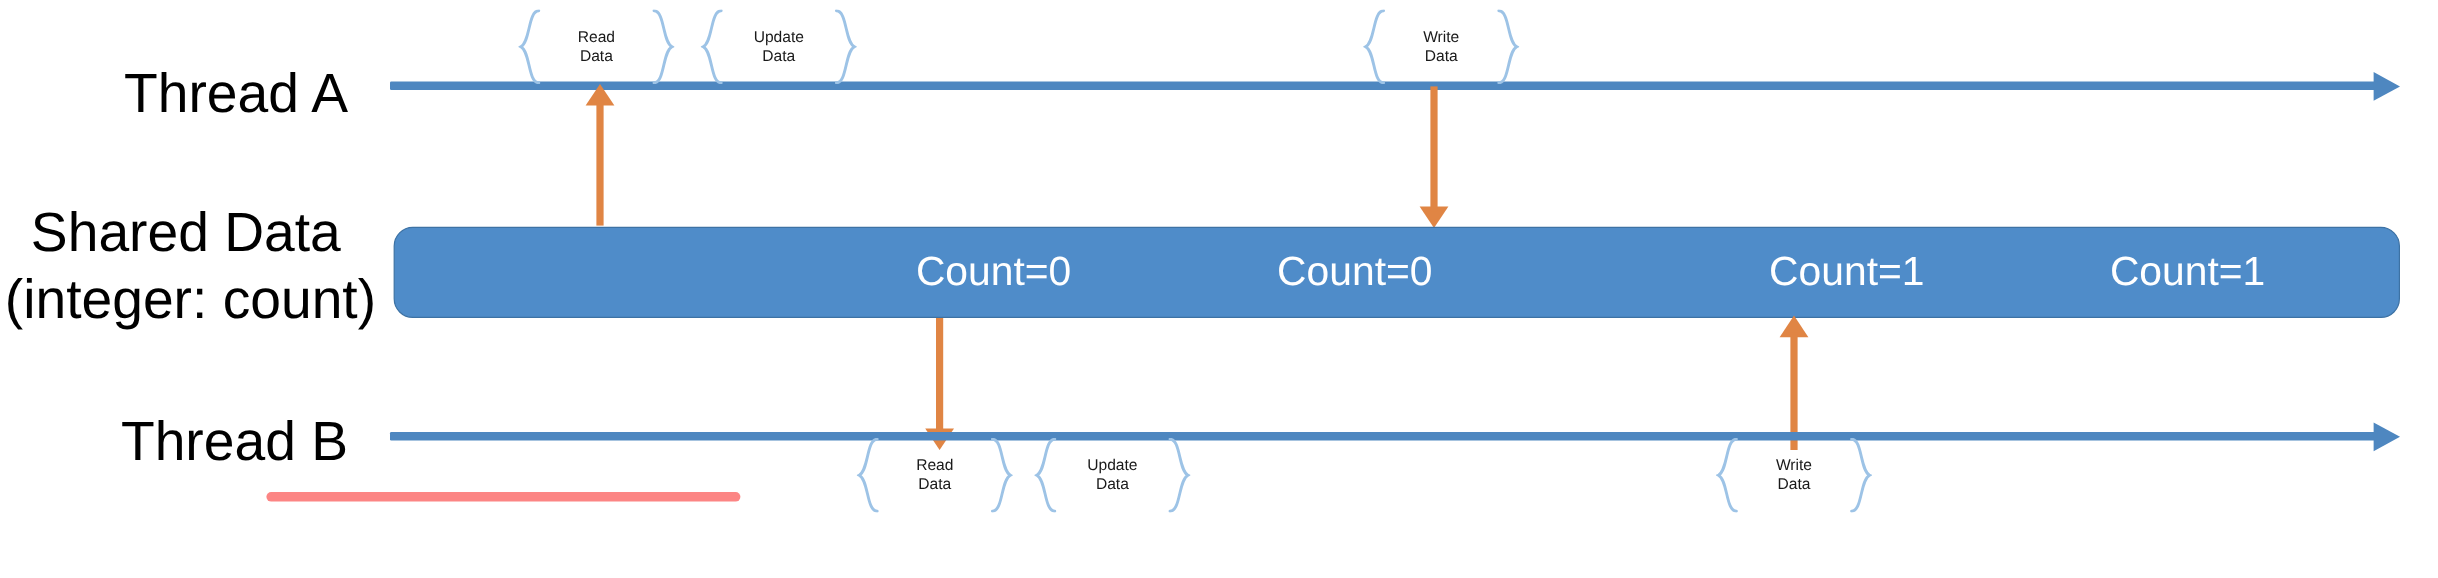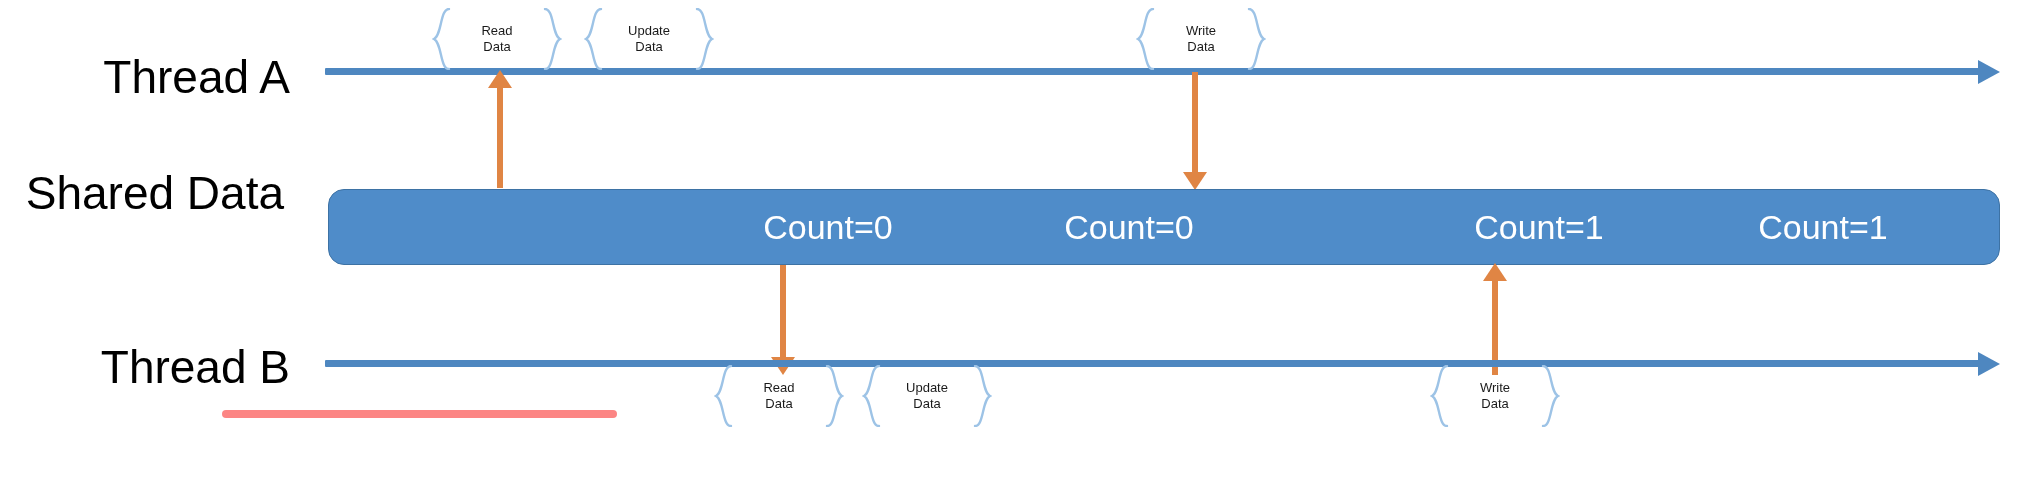--- a/index.html
+++ b/index.html
@@ -139,20 +139,21 @@
       <div class="shaft"></div>
   </div>
 
   <div class="sync-arrow down" style="left:1182px;top:72px;width:26px;height:118px;">
     <div class="head"></div>
       <div class="shaft"></div>
   </div>
 
   <div class="row-label" style="left:4px;top:165px;width:280px;line-height:1.22;">
     <span>Shared Data</span><br>
+    <span>(integer: count)</span>
   </div>
 
   <div class="shared-bar" style="left:328px;top:189px;width:1672px;height:76px;border-radius:16px;">
     <div class="shared-cell" style="left:499px;">Count=0</div>
     <div class="shared-cell" style="left:800px;">Count=0</div>
     <div class="shared-cell" style="left:1210px;">Count=1</div>
     <div class="shared-cell" style="left:1494px;">Count=1</div>
   </div>
 
   <div class="sync-arrow down" style="left:770px;top:265px;width:26px;height:110px;">

